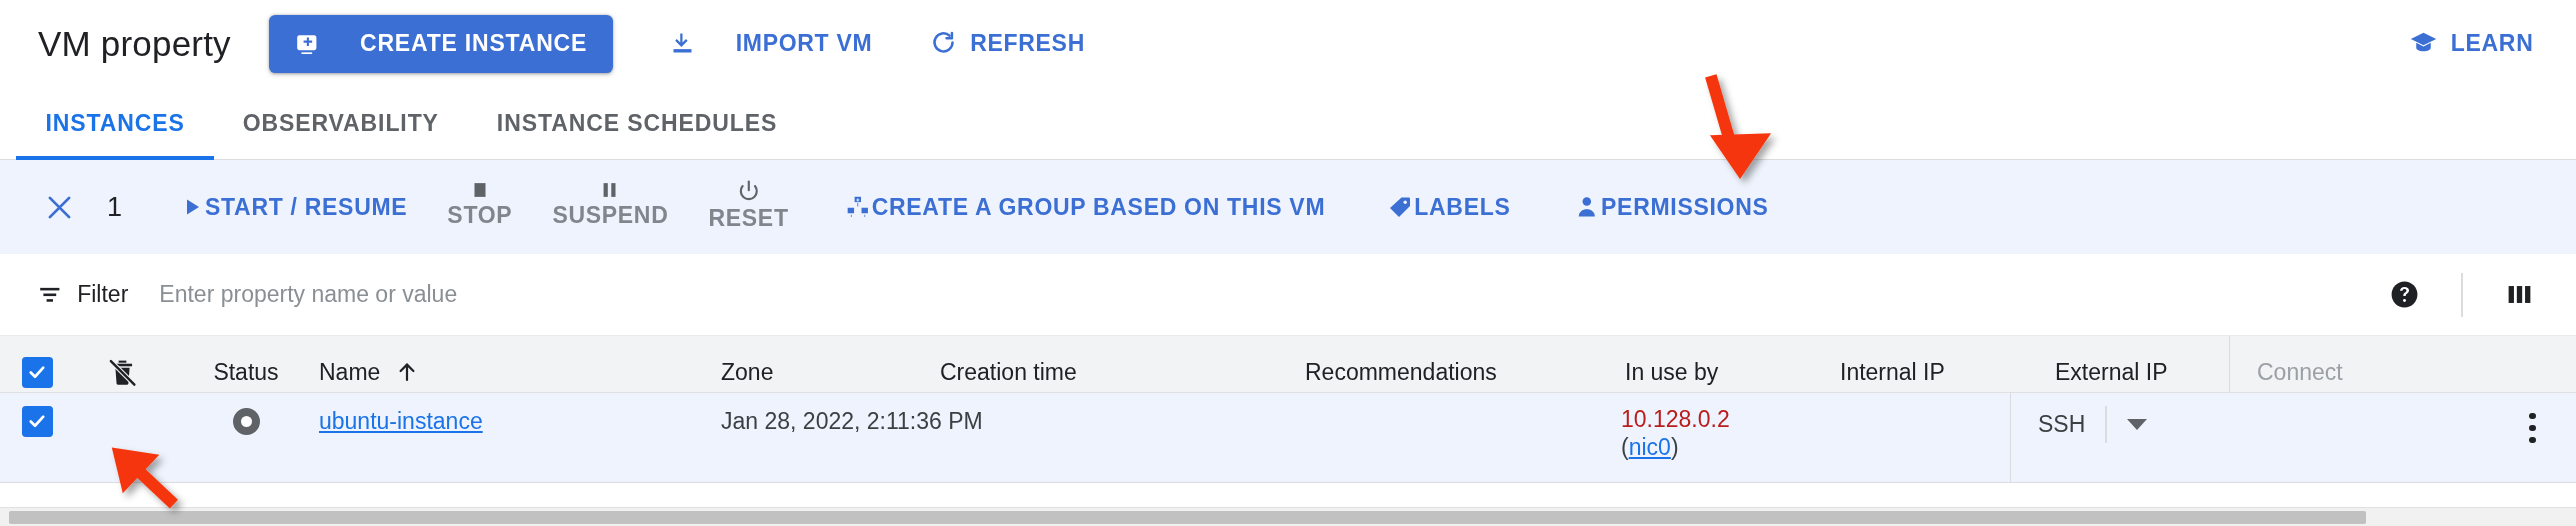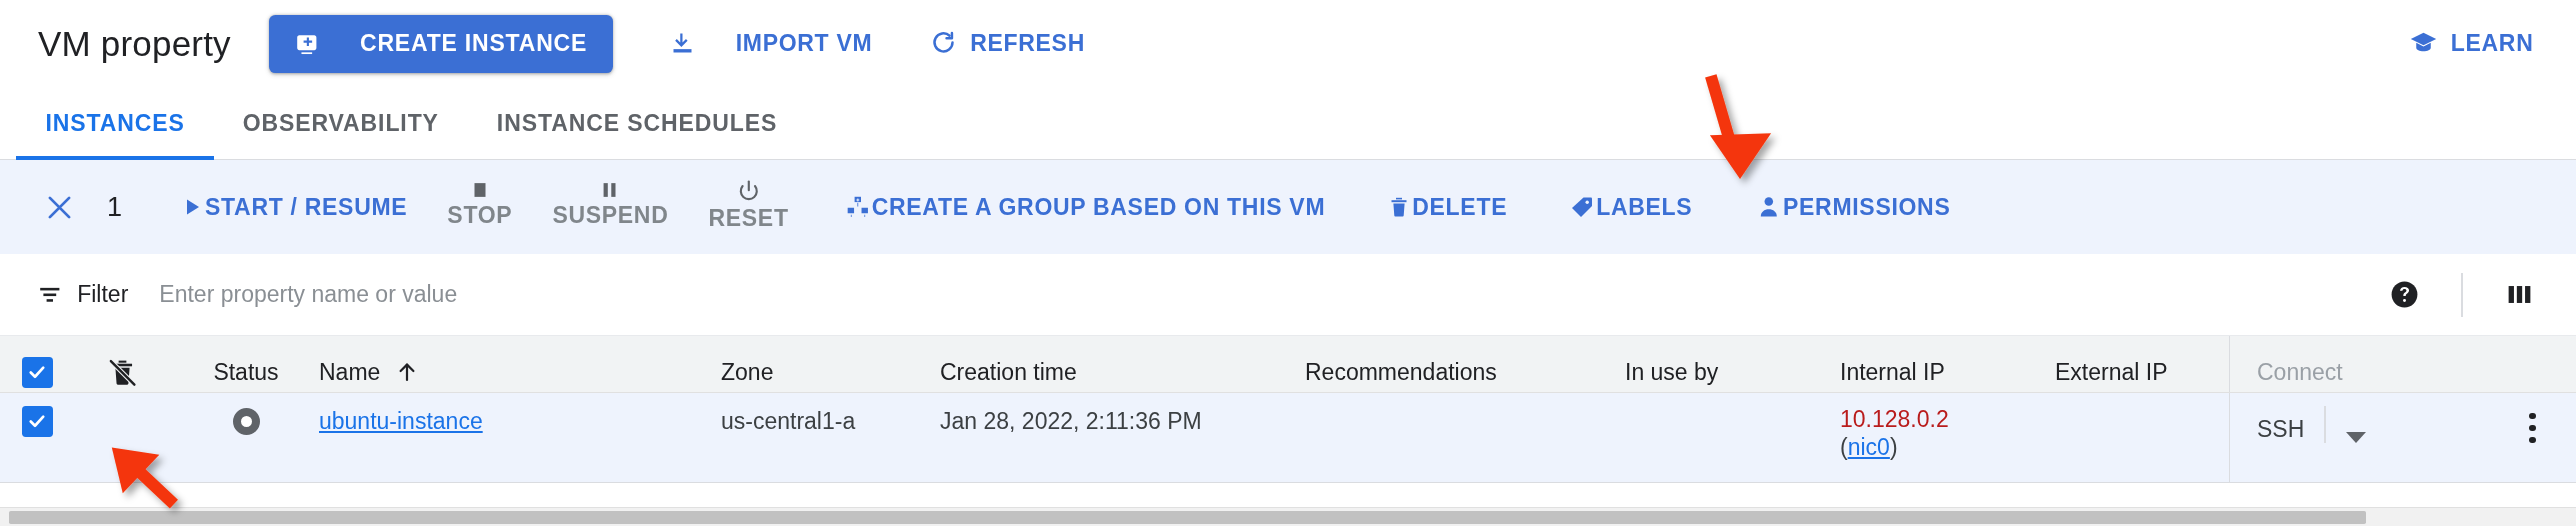--- a/index.html
+++ b/index.html
@@ -182,21 +182,21 @@
   }
   .status-dot {
     width: 27px; height: 27px; border-radius: 50%;
     border: 8.2px solid #5f6368; background: #fff;
     margin-top: 1.8px;
   }
   .ip-main { color:#b91c1c; line-height: 1.15; }
   .ip-sub  { color:#3c4043; line-height: 1.35; font-size: 23px;}
   .stack { display:flex; flex-direction:column; }
 
-  .ssh-wrap { display:flex; align-items:flex-end; gap: 0; }
+  .ssh-wrap { display:flex; align-items:center; gap: 0; }
   .ssh-label { font-size: 23px; color: #3c4043; }
   .ssh-sep { width: 1.8px; height: 37px; background: #dadce0; margin: 0 20px; }
   .caret { width:0;height:0;border-left:10px solid transparent;border-right:10px solid transparent;border-top:11px solid #5f6368; cursor:pointer;}
   .kebab { display:flex;flex-direction:column;gap:5.5px;cursor:pointer;padding:7.3px;}
   .kebab i { width:6.4px;height:6.4px;border-radius:50%;background:#202124;display:block;}
 
   
   .hscroll {
     position: absolute; left: 0; bottom: 0;
     width: 2576px; height: 19px; background: #f1f1f1;
@@ -322,30 +322,20 @@
           <path d="M9 2.6h6v5H9z"></path>
             <path d="M11.6 4.3h.9v.9h.9v.9h-.9v.9h-.9v-.9h-.9v-.9h.9z" fill="#eef3fd"></path>
           <path d="M2.5 13h6v5h-6zM15.5 13h6v5h-6z"></path>
           <path d="M5.5 19.5h.7v2h-.7zM18.2 19.5h.7v2h-.7z"></path>
           <path d="M11.6 8.2h.8v3.5h-.8z"></path>
         </svg>
       </span>
       <span>CREATE A GROUP BASED ON THIS VM</span>
     </button>
 
-    <button class="tb-btn" style="margin-left:22px">
-      <span class="ico">
-        <svg width="24" height="24" viewBox="0 0 24 24" fill="#3b6fd4">
-          <path d="M9 2.8h6v1.6H9z"></path>
-            <path d="M4.5 5.2h15v2h-15z"></path>
-          <path d="M6.4 8.4h11.2l-.9 12.2a1 1 0 0 1-1 .9H8.3a1 1 0 0 1-1-.9L6.4 8.4z"></path>
-        </svg>
-      </span>
-      <span>DELETE</span>
-    </button>
 
     <button class="tb-btn" style="margin-left:24px">
       <span class="ico">
         <svg width="24" height="24" viewBox="0 0 24 24" fill="#3b6fd4">
           <path d="M13.5 2.5H21a1 1 0 0 1 1 1v7.5L11 22 2 13l11.5-10.5z" transform="translate(-1,0)"></path>
           <circle cx="16.2" cy="7.2" r="1.7" fill="#eef3fd"></circle>
         </svg>
       </span>
       <span>LABELS</span>
     </button>
@@ -446,21 +436,20 @@
             </svg>
         </span>
       </div>
       <div class="cell c-protect"></div>
       <div class="cell c-status" style="padding-top:12.8px">
         <span class="status-dot"></span>
       </div>
       <div class="cell c-name" style="padding-top:14.6px">
         <span class="link">ubuntu-instance</span>
       </div>
-      <div class="cell c-zone" style="padding-top:14.6px">us-central1-a</div>
       <div class="cell c-created" style="padding-top:14.6px">Jan 28, 2022, 2:11:36 PM</div>
       <div class="cell c-recs" style="padding-top:14.6px"></div>
       <div class="cell c-inuse" style="padding-top:14.6px"></div>
       <div class="cell c-intip stack" style="padding-top:12.8px">
         <span class="ip-main">10.128.0.2</span>
         <span class="ip-sub">
           <span>(</span><span class="link">nic0</span><span>)</span>
         </span>
       </div>
       <div class="cell c-extip" style="padding-top:14.6px"></div>

